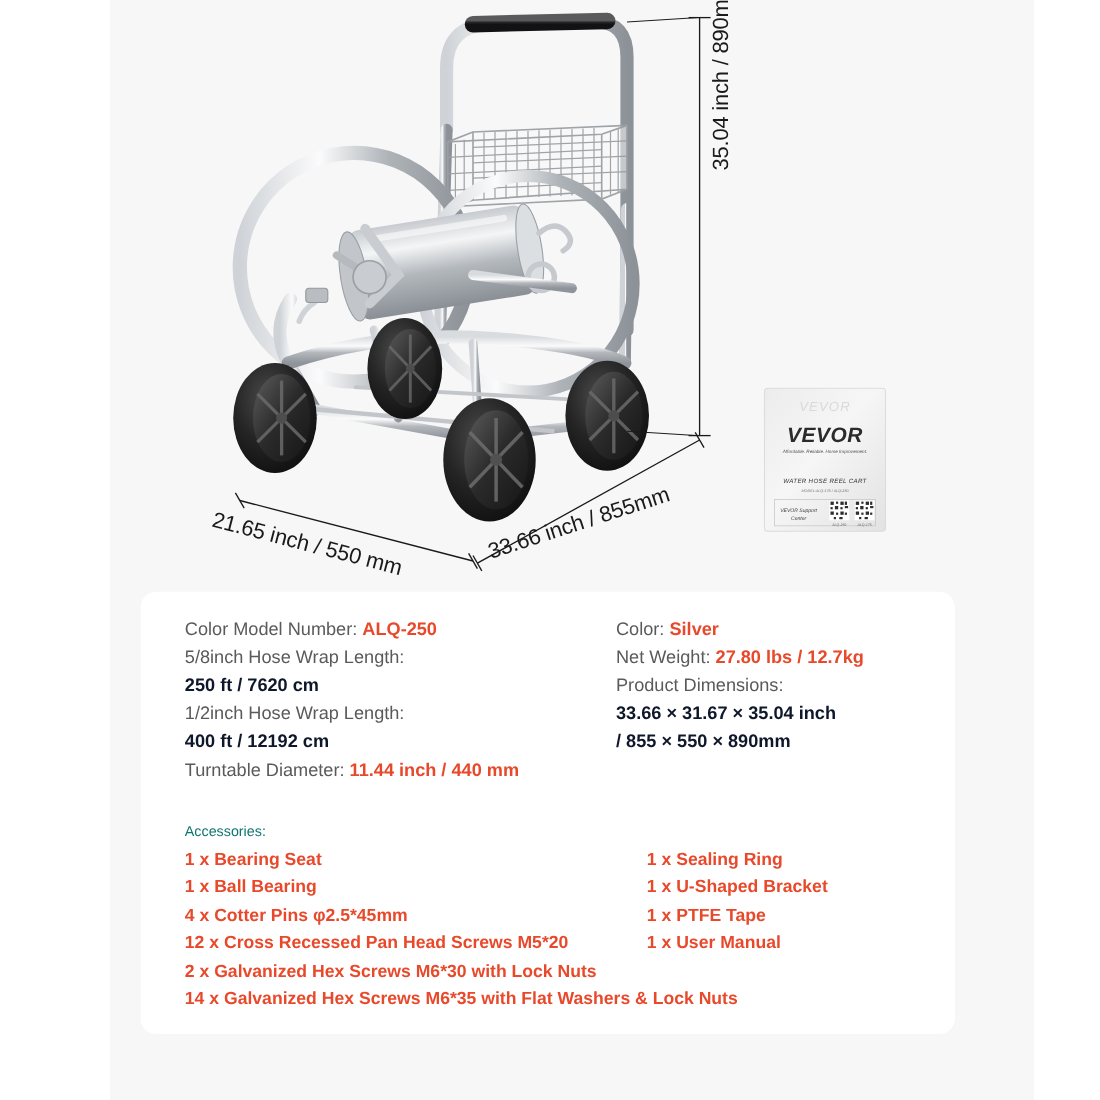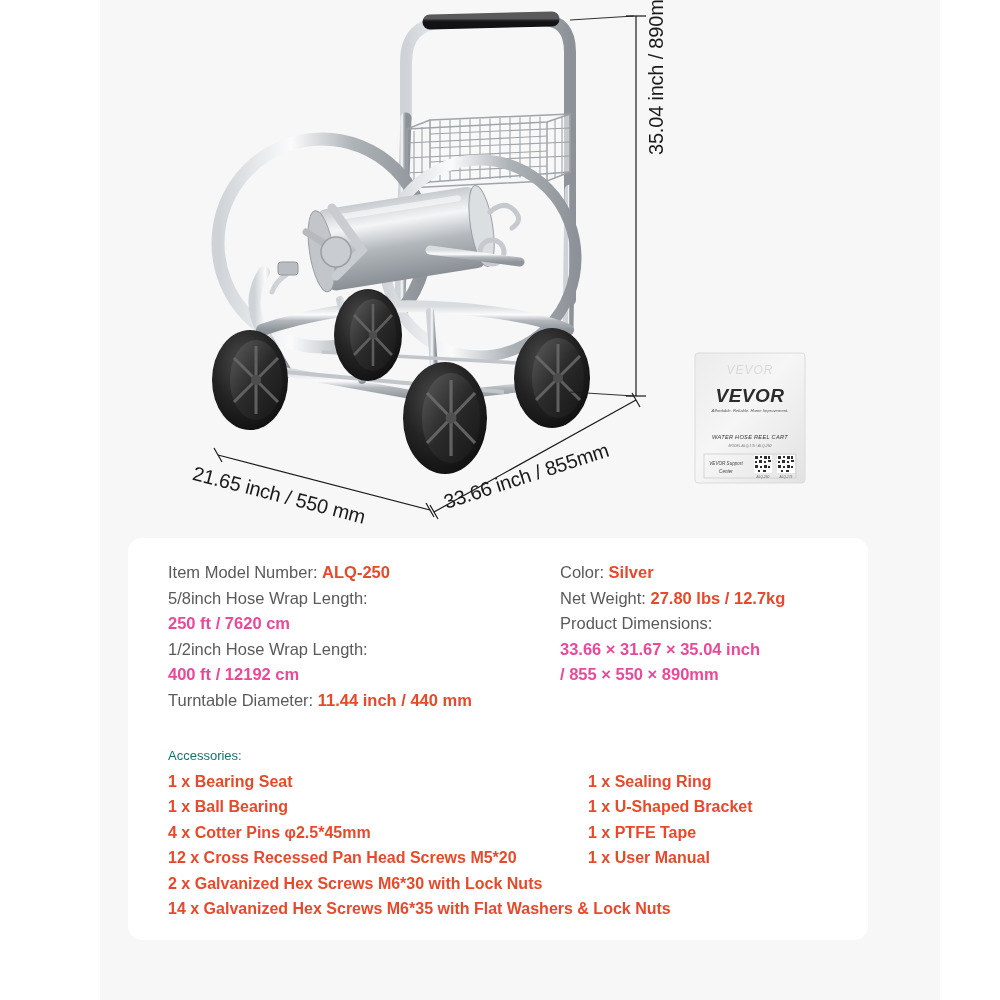--- a/index.html
+++ b/index.html
@@ -82,21 +82,21 @@
   .line {
     font-size: 16.5px;
     line-height: 25.5px;
     color: #5a5a5a;
     white-space: nowrap;
   }
   .line b { color: #e8492b; font-weight: bold; }
   .val {
     font-size: 16.5px;
     line-height: 25.5px;
-    color: #ec4899;
+    color: #0f172a;
     font-weight: bold;
     white-space: nowrap;
   }
 
   
   #acc-block {
     position: absolute;
     left: 40px; top: 205px;
     width: 700px;
     display: flex;
@@ -347,21 +347,21 @@
       <text x="69" y="126" font-family="Liberation Sans, sans-serif" font-size="3.2" fill="#666" text-anchor="middle">ALQ-250</text>
       <text x="92" y="126" font-family="Liberation Sans, sans-serif" font-size="3.2" fill="#666" text-anchor="middle">ALQ-175</text>
     </svg>
   </div>
 
   <div id="spec-card">
 
     <div class="spec-cols">
       <div class="col-left">
         <div class="line">
-          <span>Item Model Number: </span><b>ALQ-250</b>
+          <span>Color Model Number: </span><b>ALQ-250</b>
         </div>
         <div class="line">
           <span>5/8inch Hose Wrap Length:</span>
         </div>
         <div class="val">250 ft / 7620 cm</div>
         <div class="line">
           <span>1/2inch Hose Wrap Length:</span>
         </div>
         <div class="val">400 ft / 12192 cm</div>
         <div class="line">

